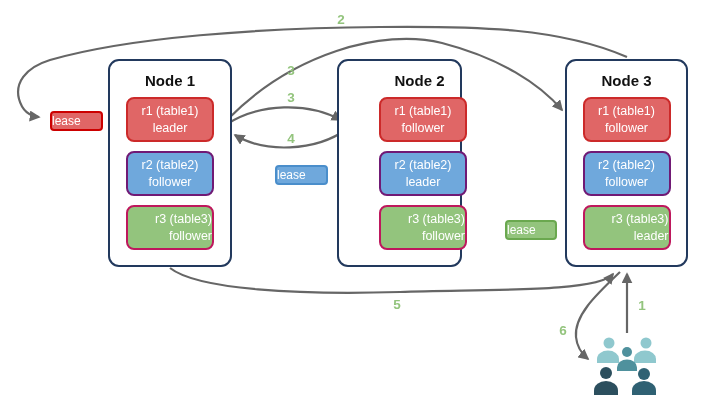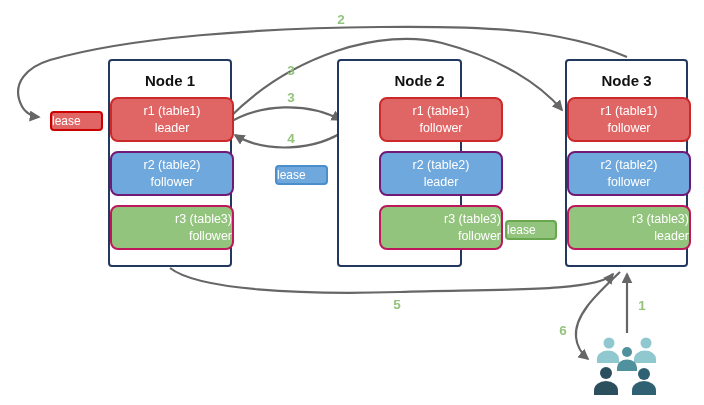--- a/index.html
+++ b/index.html
@@ -6,32 +6,32 @@
   body{
     width:704px;height:405px;position:relative;overflow:hidden;
     background:#ffffff;
     font-family:"Liberation Sans","DejaVu Sans",sans-serif;
   }
   #stage{position:absolute;left:0;top:0;width:704px;height:405px;}
   svg.arrows{position:absolute;left:0;top:0;width:704px;height:405px;pointer-events:none;}
 
   .node{
     position:absolute;top:59px;width:124px;height:208px;
-    background:#ffffff;border:2px solid #22395d;border-radius:4px;
+    background:#ffffff;border:2px solid #22395d;border-radius:11px;
     box-sizing:border-box;text-align:center;z-index:2;
   }
   #node1{left:108px;}
   #node2{left:337px;width:125px;padding-left:40px;}
   #node3{left:565px;width:123px;}
   .node-title{
     margin-top:11px;margin-bottom:8px;
     font-size:15px;font-weight:bold;color:#111111;
   }
   .replica{
-    width:124px;height:45px;margin:0 auto 9px auto;
+    width:88px;height:45px;margin:0 auto 9px auto;
     border-radius:8px;box-sizing:border-box;
     display:flex;flex-direction:column;justify-content:center;
     color:#ffffff;font-size:12.5px;line-height:1.3;
   }
   .replica.red{background:#e06666;border:2px solid #cc2a2a;}
   .replica.blue{background:#6fa8dc;border:2px solid #701a75;}
   .replica.green{background:#93c47d;border:2px solid #be185d;text-align:right;}
 
   .lease{
     position:absolute;height:20px;border-radius:4px;

